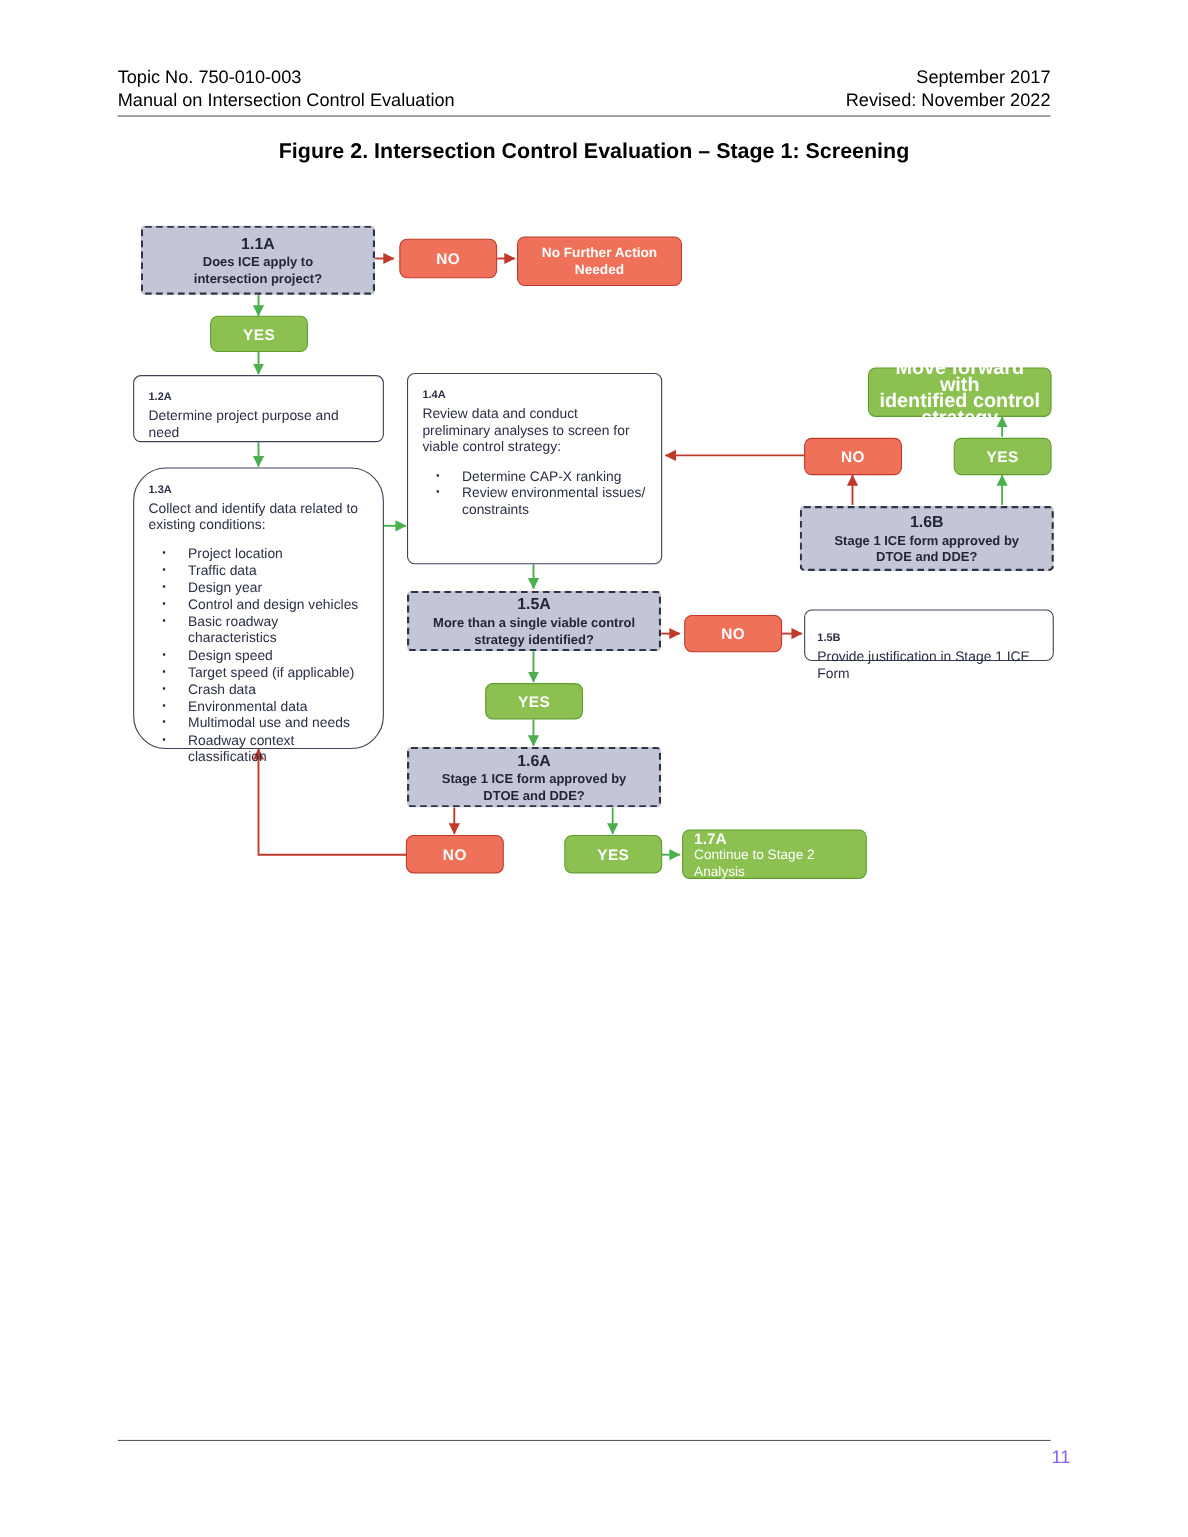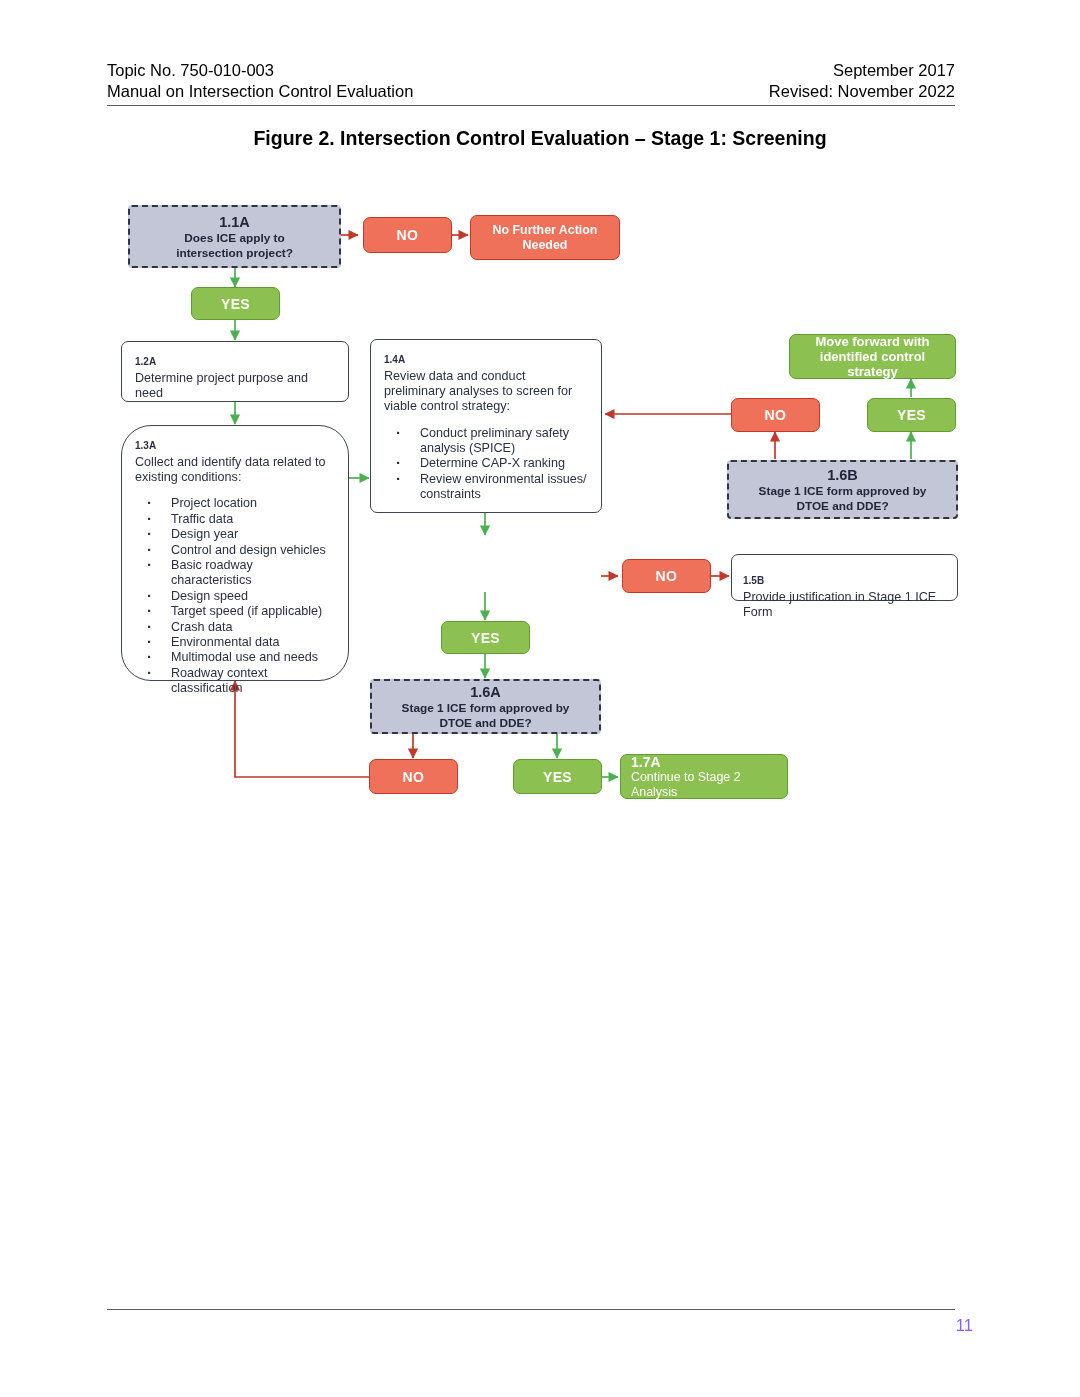--- a/index.html
+++ b/index.html
@@ -178,21 +178,21 @@
   .node.term-green {
     background: #8cc152;
     border: 1.6px solid #5e9e2e;
     border-radius: 7px;
     align-items: center;
     justify-content: center;
     text-align: center;
     padding: 5px 8px;
   }
   .node.term-green .body {
-    font-size: 13px;
+    font-size: 18px;
     font-weight: bold;
     color: #ffffff;
     line-height: 15px;
   }
   
   .node.term-green-left {
     background: #8cc152;
     border: 1.6px solid #5e9e2e;
     border-radius: 7px;
     align-items: flex-start;
@@ -334,26 +334,30 @@
         <li>Environmental data</li>
         <li>Multimodal use and needs</li>
         <li>Roadway context classification</li>
       </ul>
   </div>
 
   <div class="node process" style="left:370px; top:339px; width:232px; height:174px;">
     <div class="num">1.4A</div>
     <div class="body">Review data and conduct preliminary analyses to screen for viable control strategy:</div>
     <ul class="bullets">
-        <li>Conduct preliminary safety analysis (SPICE)</li>
         <li>Determine CAP-X ranking</li>
         <li>Review environmental issues/ constraints</li>
       </ul>
   </div>
 
+  <div class="node decision" style="left:370px; top:537px; width:231px; height:55px;">
+    <div class="num">1.5A</div>
+    <div class="body">More than a single viable control</div>
+    <div class="body">strategy identified?</div>
+  </div>
 
   <div class="node pill no" style="left:622px; top:559px; width:89px; height:34px;">NO</div>
 
   <div class="node process" style="left:731px; top:554px; width:227px; height:47px; padding:17px 11px;">
     <div class="num">1.5B</div>
     <div class="body">Provide justification in Stage 1 ICE Form</div>
   </div>
 
   <div class="node pill yes" style="left:441px; top:621px; width:89px; height:33px;">YES</div>
 

